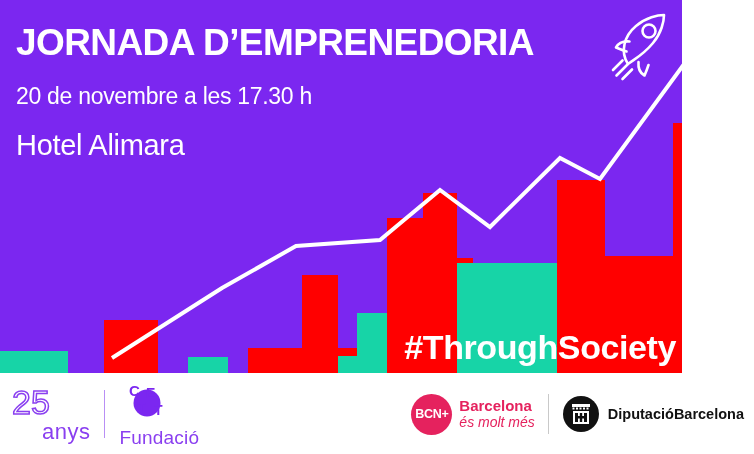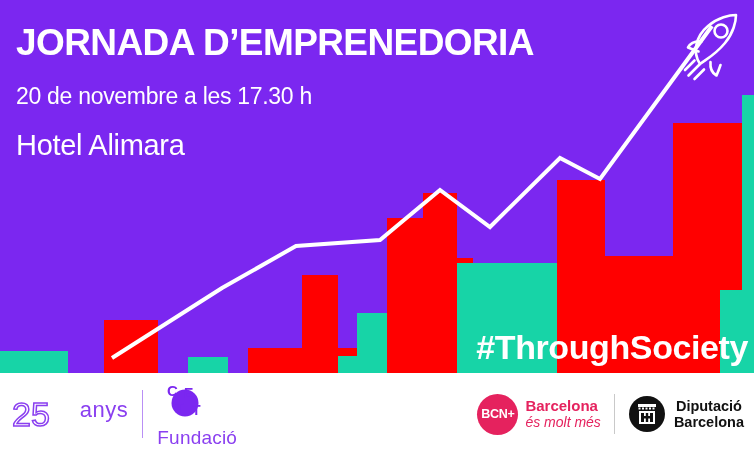--- a/index.html
+++ b/index.html
@@ -4,21 +4,21 @@
 <style>
   html,body{margin:0;padding:0;background:#ffffff;}
   body{font-family:"Liberation Sans", sans-serif;}
   #poster{
     position:relative;
     width:754px;height:454px;
     overflow:hidden;
     background:#ffffff;
   }
   #canvas-area{
-    position:absolute;left:0;top:0;width:754px;height:373px;
+    position:absolute;left:0;top:0;width:682px;height:373px;
     background:#7B27F0;overflow:hidden;
   }
   #chart-svg{position:absolute;left:0;top:0;width:754px;height:373px;display:block;}
   #rocket-svg{position:absolute;right:8px;top:12px;width:72px;height:78px;}
 
   .headline{
     position:absolute;left:16px;top:24px;
     color:#ffffff;
     font-size:37px;font-weight:bold;
     letter-spacing:-0.6px;
@@ -43,21 +43,21 @@
 
   
   #footer{
     position:absolute;left:0;top:373px;width:754px;height:81px;
     background:#ffffff;
   }
   #footer-left{
     position:absolute;left:12px;top:6px;height:70px;
     display:flex;align-items:center;gap:14px;
   }
-  .anys-block{display:flex;flex-direction:row;align-items:flex-start;line-height:1;}
+  .anys-block{display:flex;flex-direction:column;align-items:flex-start;line-height:1;}
   .anys-25{
     font-size:34px;color:#8A3FF0;font-weight:normal;
     letter-spacing:0px;
     -webkit-text-stroke:1.5px #8A3FF0;color:transparent;
   }
   .anys-word{font-size:22px;color:#8A3FF0;letter-spacing:0.5px;margin-top:2px;margin-left:30px;}
   .vrule{width:1px;height:48px;background:#b98ff5;}
   .cett-block{display:flex;flex-direction:column;align-items:flex-start;line-height:1;}
   .cett-mark{width:58px;height:38px;}
   .cett-word{font-size:19px;color:#8A3FF0;margin-top:8px;letter-spacing:0.2px;}
@@ -74,21 +74,21 @@
   }
   .bcn-circle span{
     color:#ffffff;font-size:12.5px;font-weight:bold;letter-spacing:-0.3px;
   }
   .bcn-text{display:flex;flex-direction:column;line-height:1.12;}
   .bcn-l1{font-size:15px;font-weight:bold;color:#E5225E;}
   .bcn-l2{font-size:14px;font-style:italic;color:#E5225E;}
   .vrule2{width:1px;height:40px;background:#c9c9c9;}
   .dip-lockup{display:flex;align-items:center;gap:8px;}
   .dip-mark{width:38px;height:38px;}
-  .dip-text{display:flex;flex-direction:column;line-height:1.12;text-align:center;}
+  .dip-text{display:flex;flex-direction:row;line-height:1.12;}
   .dip-l1{font-size:14.5px;font-weight:bold;color:#111111;}
   .dip-l2{font-size:14.5px;font-weight:bold;color:#111111;}
 </style>
 </head>
 <body>
 
 <div id="poster">
 
   <div id="canvas-area">
 

